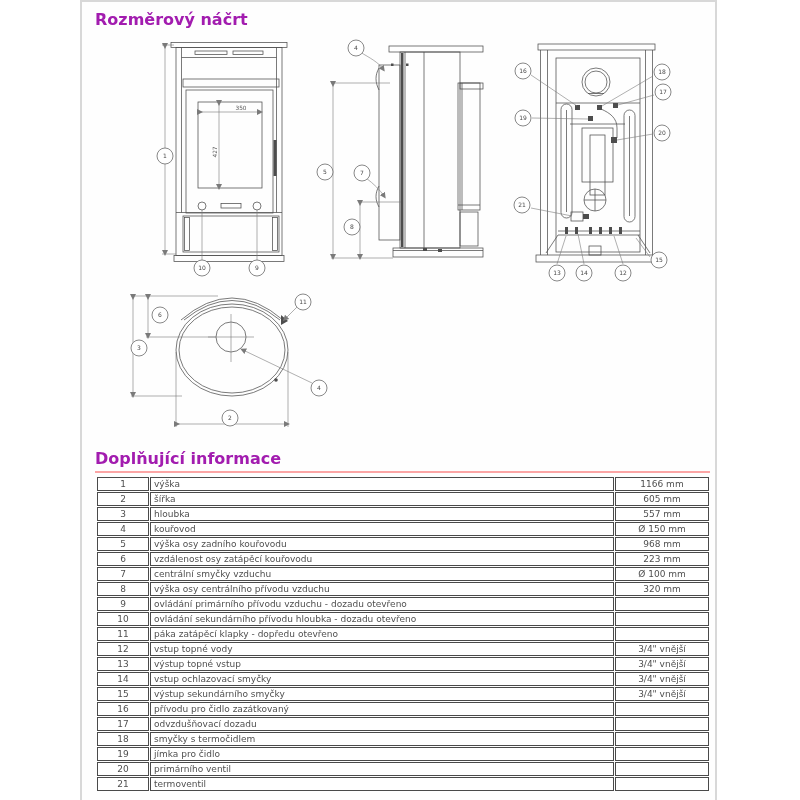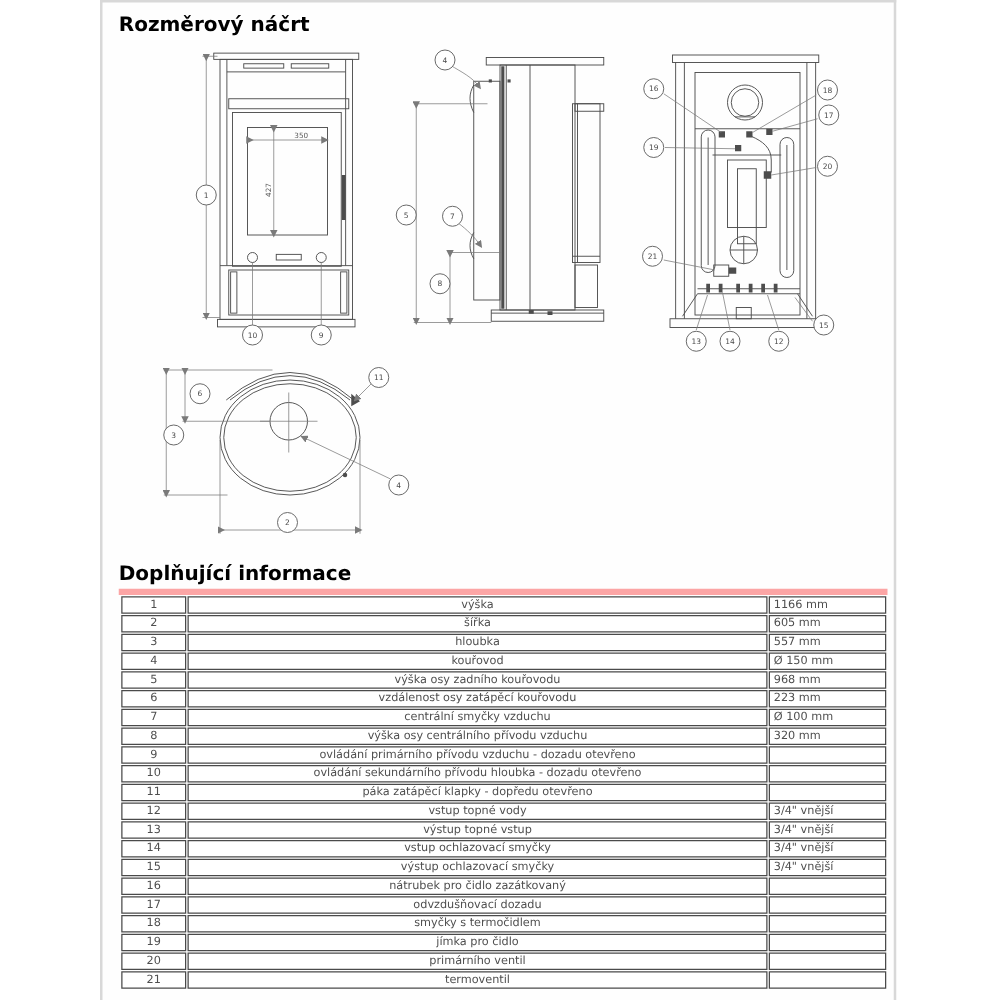--- a/index.html
+++ b/index.html
@@ -1,28 +1,28 @@
 <!DOCTYPE html>
 <html><head>
 <meta charset="utf-8">
 <style>
   html,body{margin:0;padding:0;width:800px;height:800px;background:#ffffff;overflow:hidden;}
   body{font-family:"DejaVu Sans","Liberation Sans",sans-serif;position:relative;}
   .panel{position:absolute;left:80px;top:0;width:637px;height:800px;background:#fefefe;
          border:2px solid #d8d8d8;border-bottom:none;box-sizing:border-box;}
-  .section-title{position:absolute;left:95px;margin:0;font-size:16px;font-weight:bold;color:#000000;}
+  .section-title{position:absolute;left:95px;margin:0;font-size:16px;font-weight:bold;color:#a21caf;}
   #title-dimensions{top:10px;}
-  #title-info{top:449px;width:615px;border-bottom:5px solid #fca5a5;padding-bottom:3px;}
+  #title-info{top:449px;width:615px;border-bottom:2px solid #fca5a5;padding-bottom:3px;}
   svg.drawing{position:absolute;left:0;top:0;}
   table.info{position:absolute;left:96px;top:476px;border-collapse:separate;border-spacing:1px;}
   table.info td{border:1px solid #4a4a4a;font-size:9px;line-height:12px;height:12px;
                 color:#4f4f4f;padding:0 3px;background:#ffffff;white-space:nowrap;overflow:hidden;}
   td.num{width:44px;text-align:center;}
-  td.label{width:456px;text-align:center;margin-top:12px;}
-  td.val{width:86px;text-align:left;}
+  td.label{width:456px;text-align:left;margin-top:12px;}
+  td.val{width:86px;text-align:center;}
   .ln{stroke:#4d4d4d;stroke-width:0.75;fill:none;}
   .thin{stroke:#7a7a7a;stroke-width:0.6;fill:none;}
   .fillg{fill:#4d4d4d;stroke:none;}
   .balloon circle{fill:#ffffff;stroke:#6a6a6a;stroke-width:0.8;}
   .balloon text{fill:#4a4a4a;font-size:6px;text-anchor:middle;font-family:"DejaVu Sans",sans-serif;}
   .dimtxt{fill:#5a5a5a;font-size:5.8px;text-anchor:middle;font-family:"DejaVu Sans",sans-serif;}
 </style>
 </head>
 <body>
 
@@ -346,26 +346,26 @@
     <td class="label">výstup topné vstup</td>
     <td class="val">3/4" vnější</td>
   </tr>
       <tr>
     <td class="num">14</td>
     <td class="label">vstup ochlazovací smyčky</td>
     <td class="val">3/4" vnější</td>
   </tr>
       <tr>
     <td class="num">15</td>
-    <td class="label">výstup ochlazovací smyčky</td>
+    <td class="label">výstup sekundárního smyčky</td>
     <td class="val">3/4" vnější</td>
   </tr>
       <tr>
     <td class="num">16</td>
-    <td class="label">nátrubek pro čidlo zazátkovaný</td>
+    <td class="label">přívodu pro čidlo zazátkovaný</td>
     <td class="val"></td>
   </tr>
       <tr>
     <td class="num">17</td>
     <td class="label">odvzdušňovací dozadu</td>
     <td class="val"></td>
   </tr>
       <tr>
     <td class="num">18</td>
     <td class="label">smyčky s termočidlem</td>

